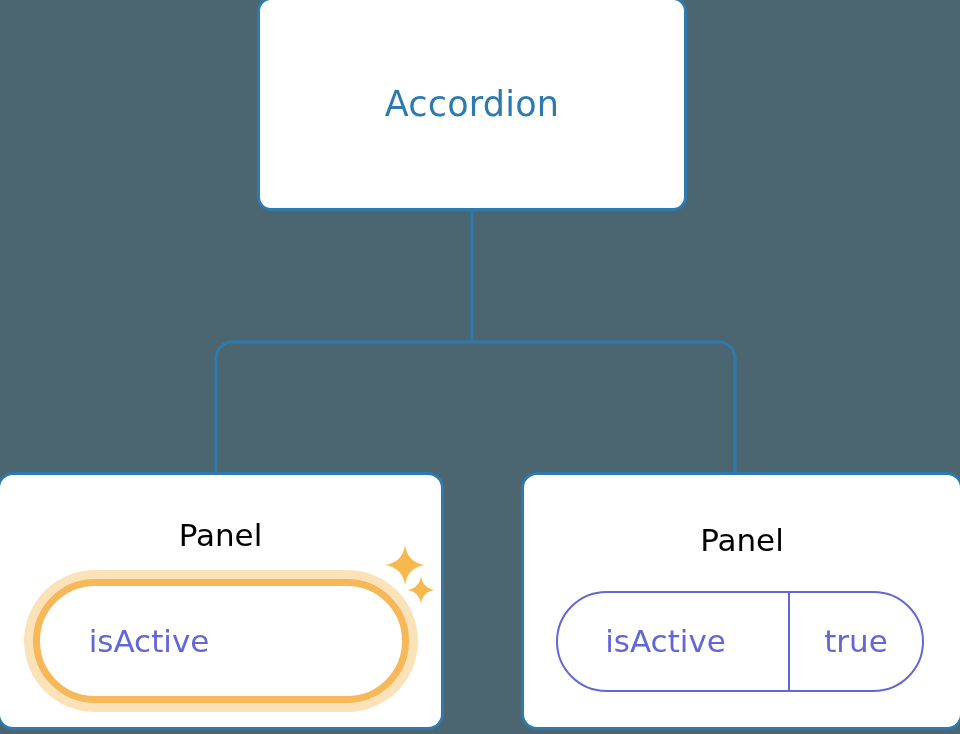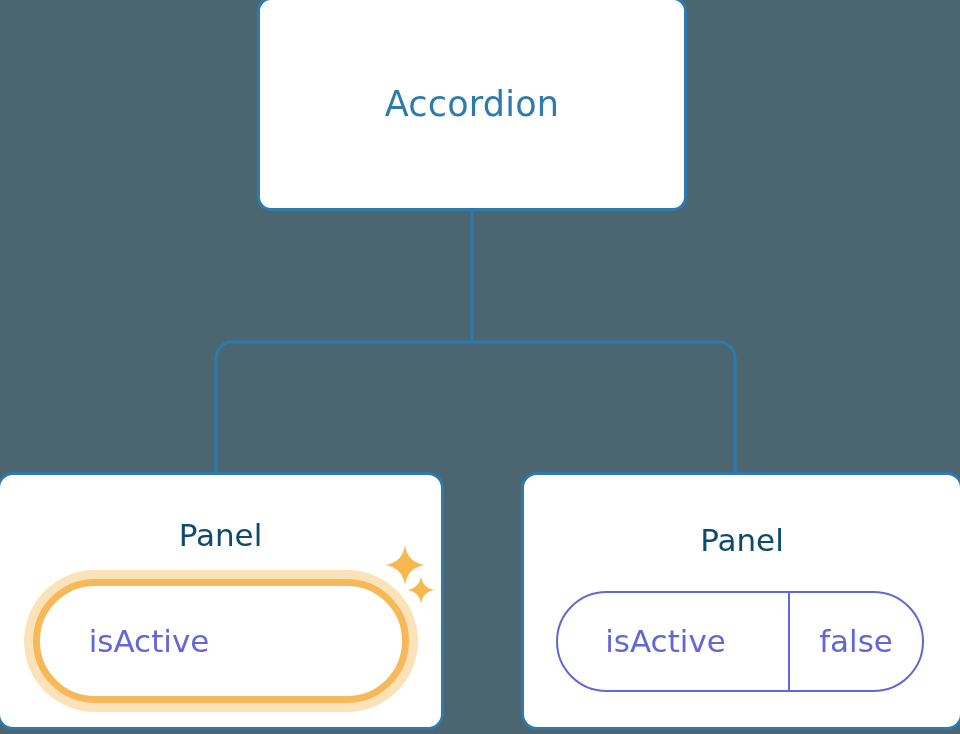--- a/index.html
+++ b/index.html
@@ -70,21 +70,21 @@
   }
   .node-panel-right {
     left: 521px;
     top: 472px;
     width: 442px;
     height: 258px;
     border-radius: 16px;
   }
 
   .panel-title {
-    color: #0c4a6e;
+    color: #000000;
     font-size: 31px;
     font-weight: 400;
     line-height: 1;
     white-space: nowrap;
   }
   .node-panel-left .panel-title { margin-top: 45px; }
   .node-panel-right .panel-title { margin-top: 50px; }
 
   
   .prop-pill {
@@ -192,16 +192,16 @@
   <svg class="sparkle sparkle-small" viewBox="0 0 40 40" xmlns="http://www.w3.org/2000/svg">
     <path d="M20 0 C21.6 11.6 28.4 18.4 40 20 C28.4 21.6 21.6 28.4 20 40 C18.4 28.4 11.6 21.6 0 20 C11.6 18.4 18.4 11.6 20 0 Z" fill="#f7b84e"></path>
   </svg>
 
   <div class="node-card node-panel-right">
     <div class="panel-title">Panel</div>
   </div>
 
   <div class="prop-pill prop-pill-plain">
     <div class="prop-cell prop-cell-key">isActive</div>
-    <div class="prop-cell prop-cell-val">false</div>
+    <div class="prop-cell prop-cell-val">true</div>
   </div>
 
 </div>
 
 </body></html>

